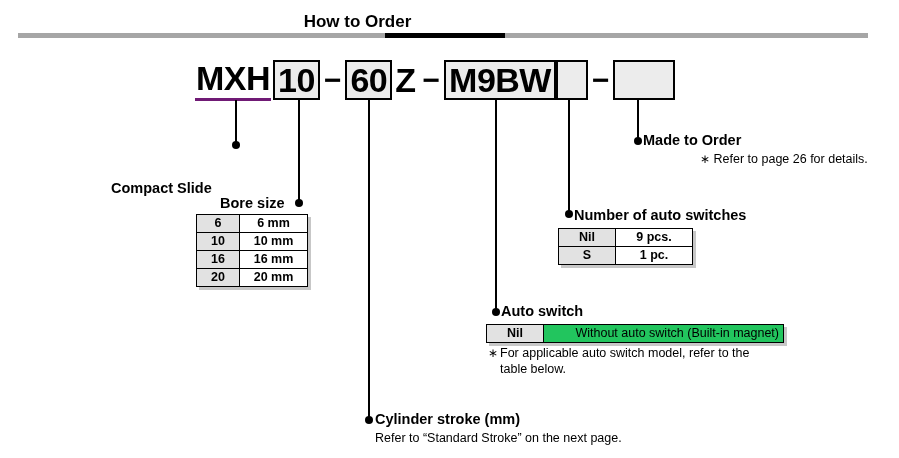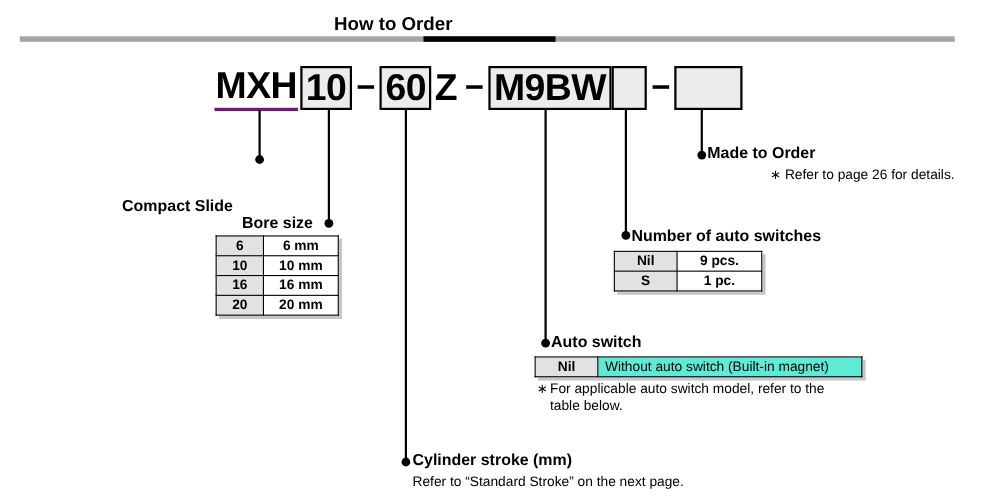--- a/index.html
+++ b/index.html
@@ -145,22 +145,22 @@
     background: #e2e2e2;
     font-weight: bold;
     text-align: center;
   }
   .spec-table td.val {
     background: #ffffff;
     text-align: center;
     font-weight: bold;
   }
   .spec-table td.val-left {
-    background: #5eead4;
-    text-align: left;
+    background: #22c55e;
+    text-align: right;
     padding-left: 6px;
   }
 </style>
 </head>
 <body>
 
 <div id="header-title">How to Order</div>
 <div id="header-rule-gray"></div>
 <div id="header-rule-black"></div>
 

